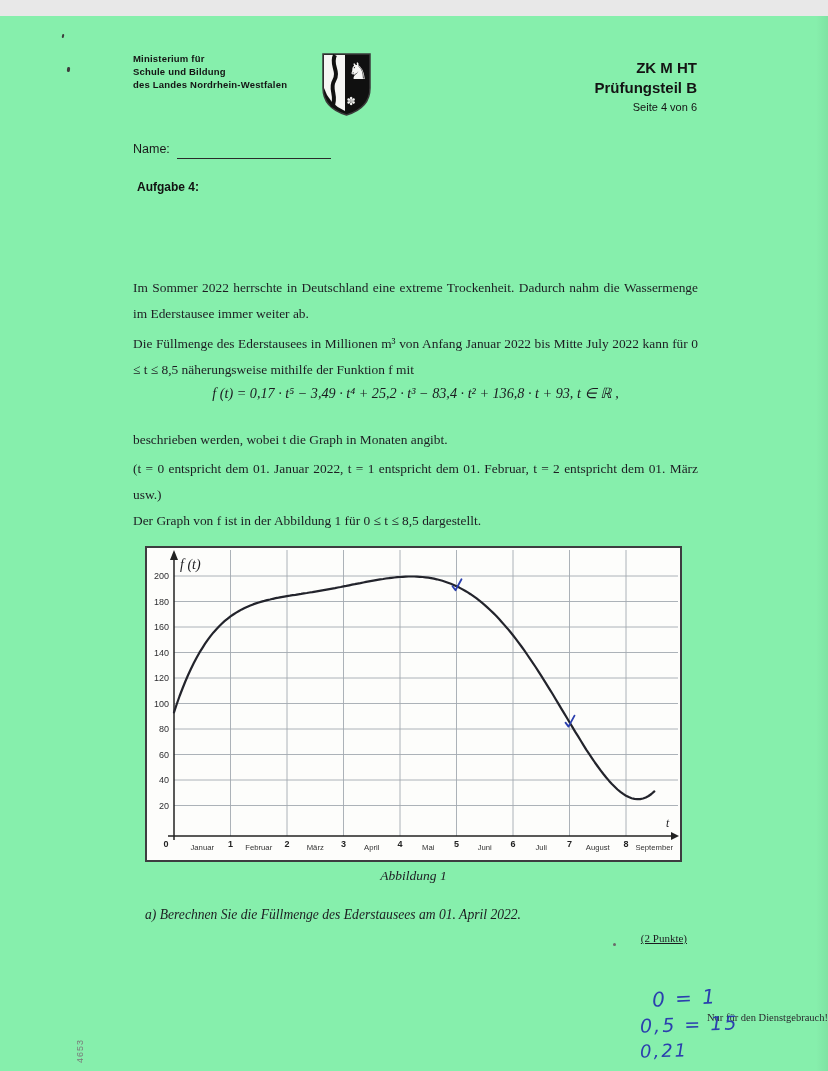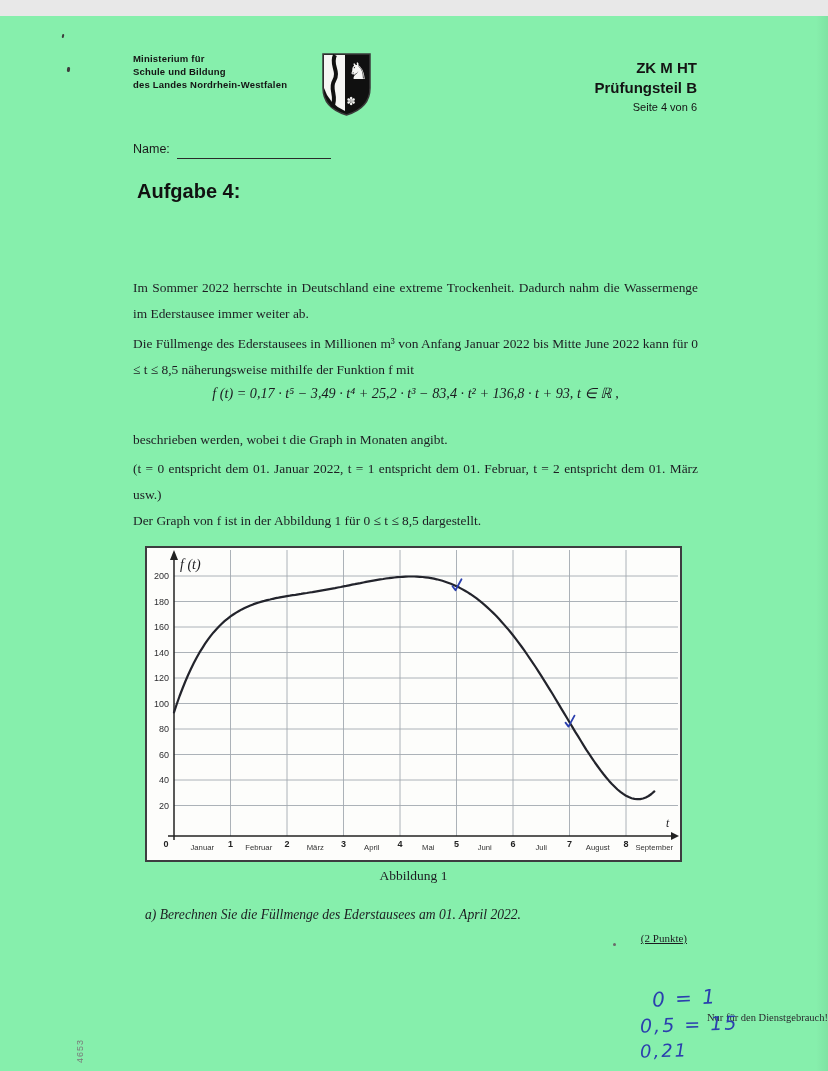--- a/index.html
+++ b/index.html
@@ -8,24 +8,24 @@
   .abs{position:absolute;}
   
   .ministry{font-family:"Liberation Sans",sans-serif;font-weight:bold;font-size:9.5px;
             line-height:13px;color:#141414;letter-spacing:.2px;}
   .hdr-right{text-align:right;font-family:"Liberation Sans",sans-serif;color:#141414;}
   .hdr-right .big{font-size:15px;font-weight:bold;line-height:20px;}
   .hdr-right .small{font-size:11px;line-height:18px;}
   .name-row{font-family:"Liberation Sans",sans-serif;font-size:12.5px;color:#1a1a1a;}
   .name-line{border-bottom:1.6px solid #2a2a2a;height:14px;}
   
-  .title{font-family:"Liberation Sans",sans-serif;font-weight:bold;font-size:20px;color:#111;}
+  .title{font-family:"Liberation Sans",sans-serif;font-weight:bold;font-size:12px;color:#111;}
   .para{width:565px;font-size:13.4px;line-height:25.8px;text-align:justify;color:#1d1d22;}
   .formula{width:565px;text-align:center;font-style:italic;font-size:14.2px;color:#1b1b20;}
-  .caption{font-size:13.5px;text-align:center;color:#1d1d22;}
+  .caption{font-style:italic;font-size:13.5px;text-align:center;color:#1d1d22;}
   .question{font-style:italic;font-size:13.6px;color:#1c1c20;}
   .points{font-size:11px;color:#1c1c20;text-decoration:underline;}
   .footer{width:828px;text-align:right;font-size:10.5px;color:#2a2a2e;}
   
   .figure{border:2px solid #3d3d40;background:#fdfdfb;box-sizing:border-box;}
   .ytick{font-family:"Liberation Sans",sans-serif;font-size:9px;fill:#2d2d30;}
   .xtick{font-family:"Liberation Sans",sans-serif;font-size:9px;font-weight:bold;fill:#222;}
   .month{font-family:"Liberation Sans",sans-serif;font-size:7.7px;fill:#333;}
   .flabel{font-family:"Liberation Serif",serif;font-style:italic;font-size:14px;fill:#1c1c20;}
   .tlabel{font-family:"Liberation Serif",serif;font-style:italic;font-size:11.5px;fill:#1c1c20;}
@@ -71,21 +71,21 @@
     <div class="big">Prüfungsteil B</div>
     <div class="small">Seite 4 von 6</div>
   </div>
 
   <div class="abs name-row" style="left:133px;top:126px;">Name:</div>
   <div class="abs name-line" style="left:177px;top:128px;width:154px;"></div>
 
   <div class="abs title" style="left:137px;top:164px;">Aufgabe 4:</div>
 
   <div class="abs para" style="left:133px;top:259px;">Im Sommer 2022 herrschte in Deutschland eine extreme Trockenheit. Dadurch nahm die Wassermenge im Ederstausee immer weiter ab.</div>
-  <div class="abs para" style="left:133px;top:315px;">Die Füllmenge des Ederstausees in Millionen m³ von Anfang Januar 2022 bis Mitte June 2022 kann für 0 ≤ t ≤ 8,5 näherungsweise mithilfe der Funktion f mit</div>
+  <div class="abs para" style="left:133px;top:315px;">Die Füllmenge des Ederstausees in Millionen m³ von Anfang Januar 2022 bis Mitte July 2022 kann für 0 ≤ t ≤ 8,5 näherungsweise mithilfe der Funktion f mit</div>
   <div class="abs formula" style="left:133px;top:369px;">f (t) = 0,17 · t⁵ − 3,49 · t⁴ + 25,2 · t³ − 83,4 · t² + 136,8 · t + 93,  t ∈ ℝ ,</div>
   <div class="abs para" style="left:133px;top:411px;">beschrieben werden, wobei t die Graph in Monaten angibt.</div>
   <div class="abs para" style="left:133px;top:440px;">(t = 0 entspricht dem 01. Januar 2022,  t = 1  entspricht dem 01. Februar,  t = 2  entspricht dem 01. März usw.)</div>
   <div class="abs para" style="left:133px;top:492px;">Der Graph von f ist in der Abbildung 1 für 0 ≤ t ≤ 8,5 dargestellt.</div>
 
   <div class="abs figure" style="left:145px;top:530px;width:537px;height:316px;">
     <svg id="plot" width="533" height="312" viewBox="0 0 533 312">
         <line x1="83.5" y1="2" x2="83.5" y2="288" stroke="#a3a9b0" stroke-width="0.9"></line>
         <line x1="140" y1="2" x2="140" y2="288" stroke="#a3a9b0" stroke-width="0.9"></line>
         <line x1="196.5" y1="2" x2="196.5" y2="288" stroke="#a3a9b0" stroke-width="0.9"></line>

